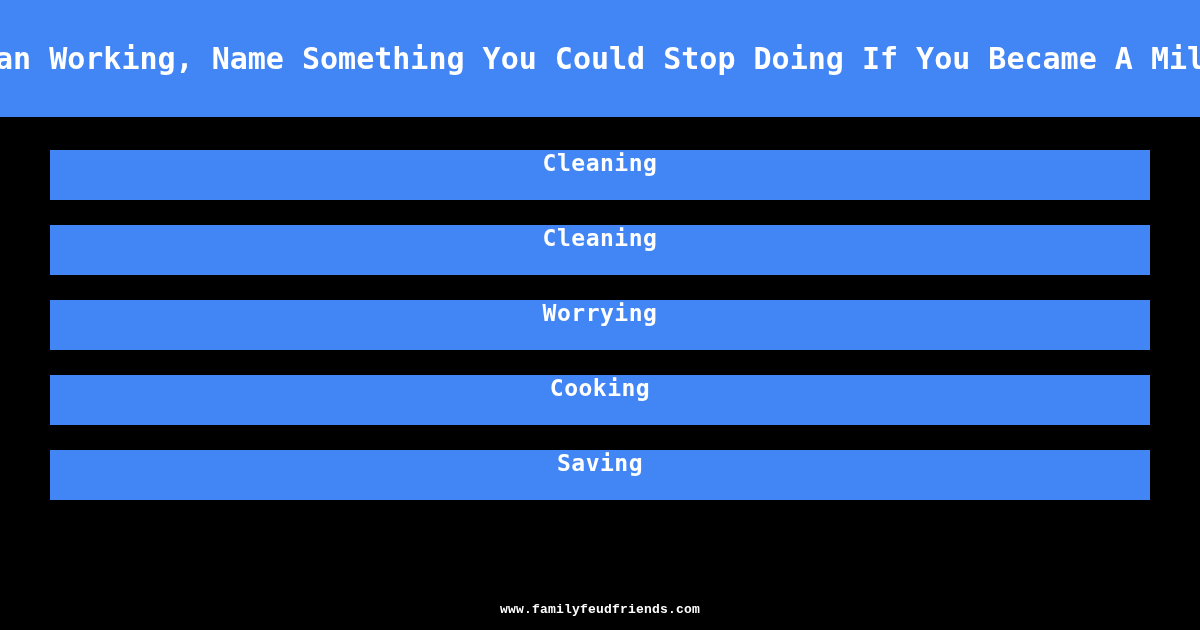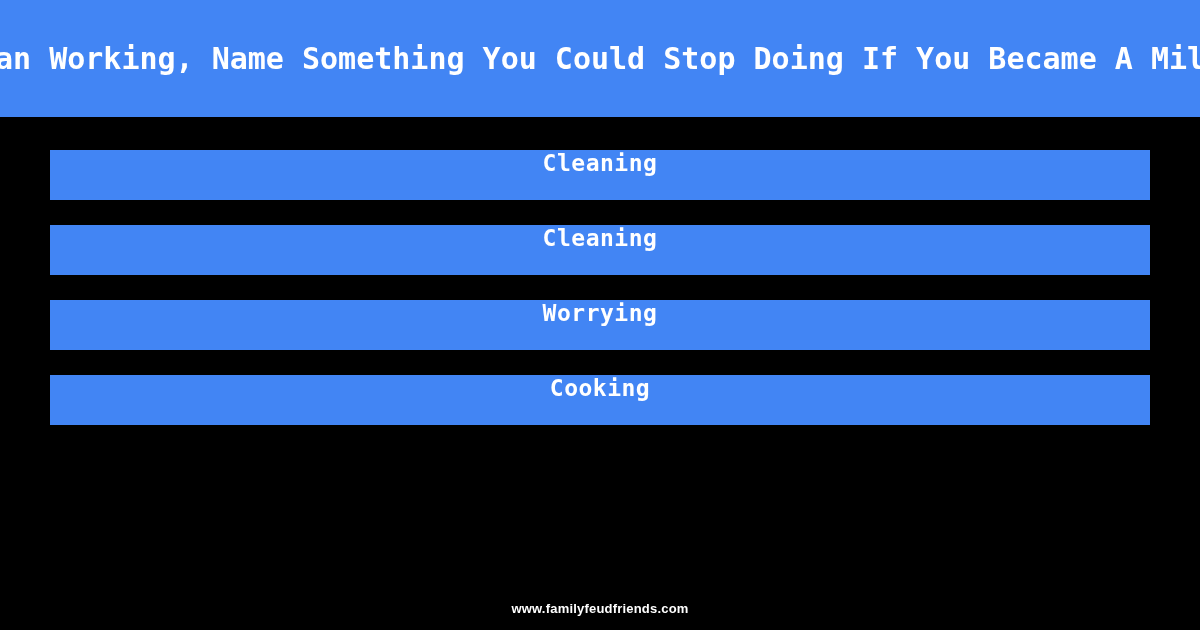--- a/index.html
+++ b/index.html
@@ -80,21 +80,21 @@
 
   
   .footer {
     position: absolute;
     left: 0;
     top: 598px;
     width: 1200px;
     text-align: center;
   }
   .footer-text {
-    font-family: Liberation Sans, sans-serif;
+    font-family: Liberation Mono, monospace;
     font-size: 13px;
     font-weight: 700;
     color: #ffffff;
     letter-spacing: 0.2px;
     white-space: nowrap;
   }
 </style>
 </head>
 <body>
 
@@ -115,20 +115,23 @@
     </div>
 
     <div class="answer-bar">
       <span class="answer-text">Worrying</span>
     </div>
 
     <div class="answer-bar">
       <span class="answer-text">Cooking</span>
     </div>
 
+    <div class="answer-bar">
+      <span class="answer-text">Saving</span>
+    </div>
 
   </div>
 
   <div class="footer">
     <span class="footer-text">www.familyfeudfriends.com</span>
   </div>
 
 </div>
 
 </body></html>

